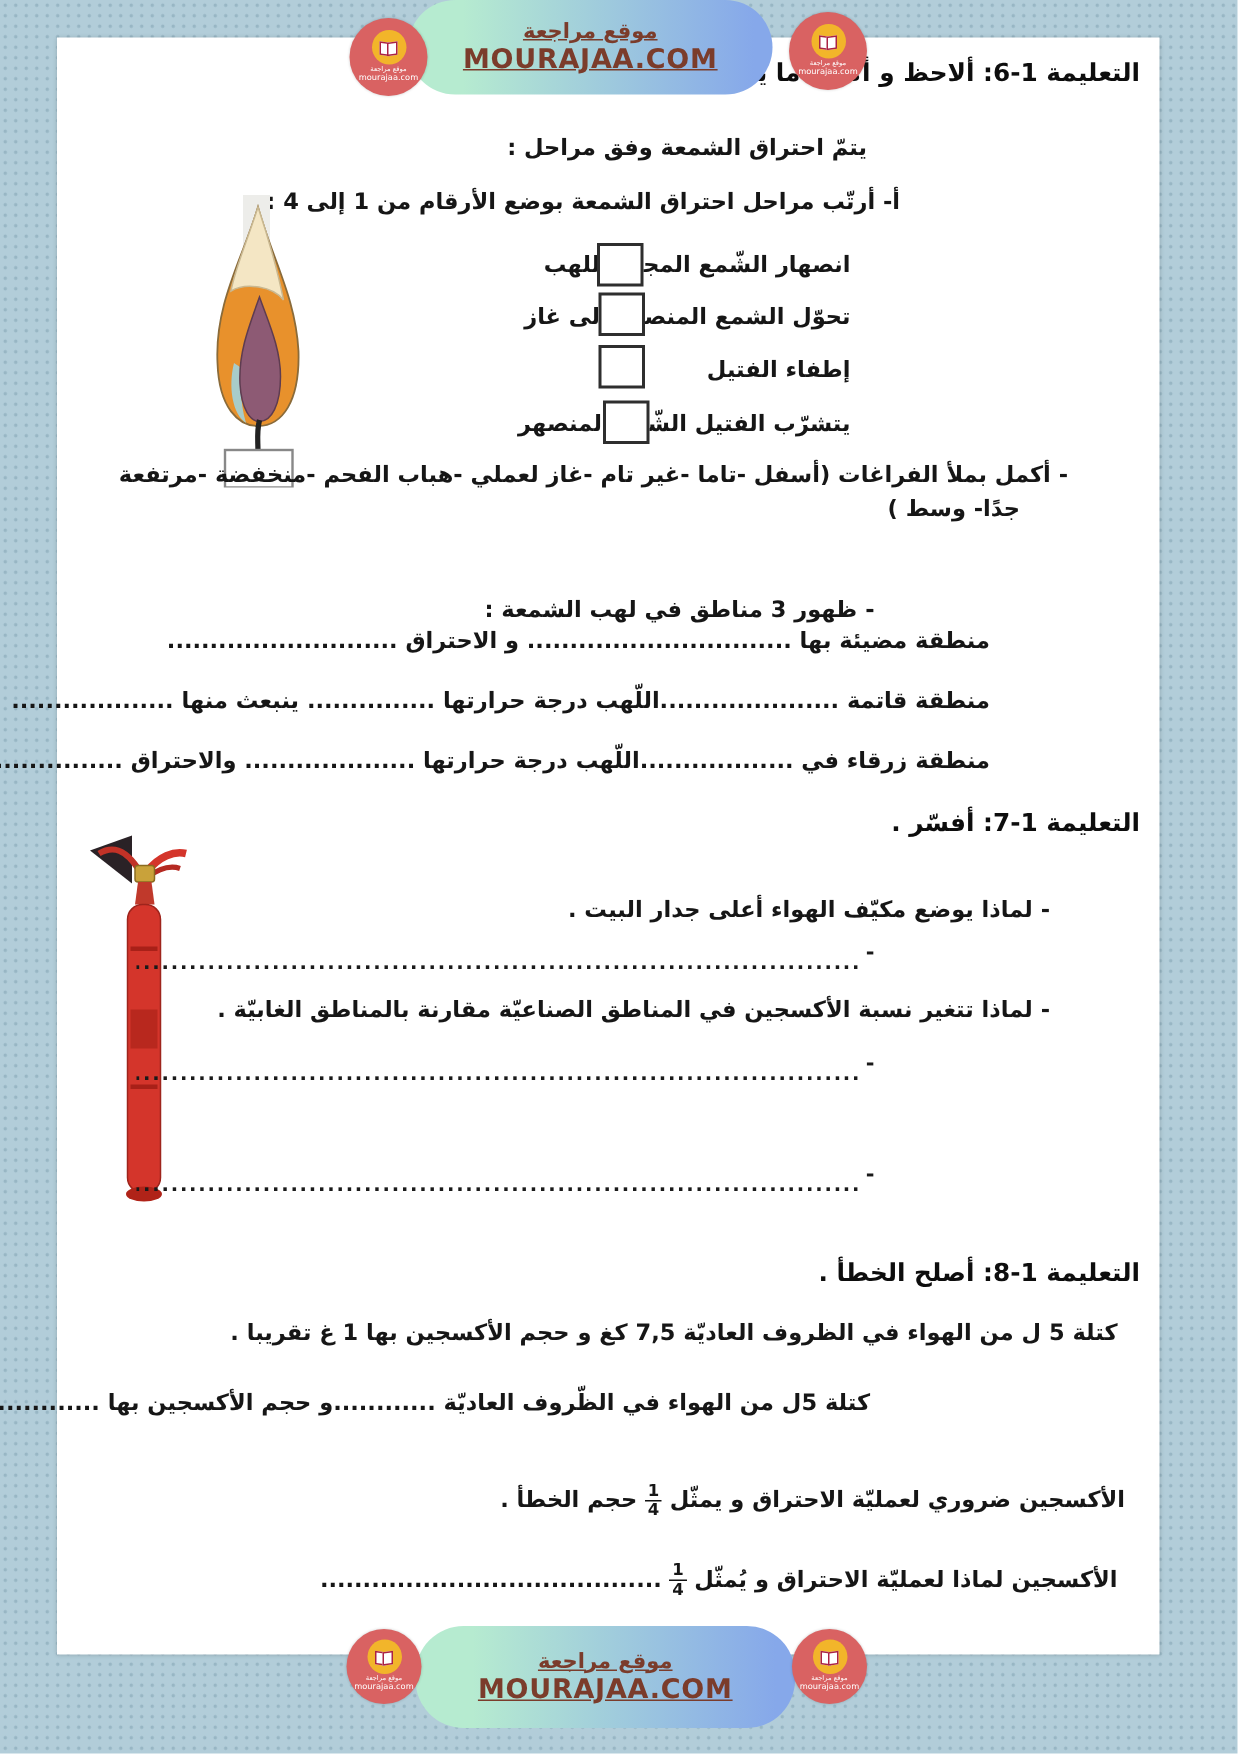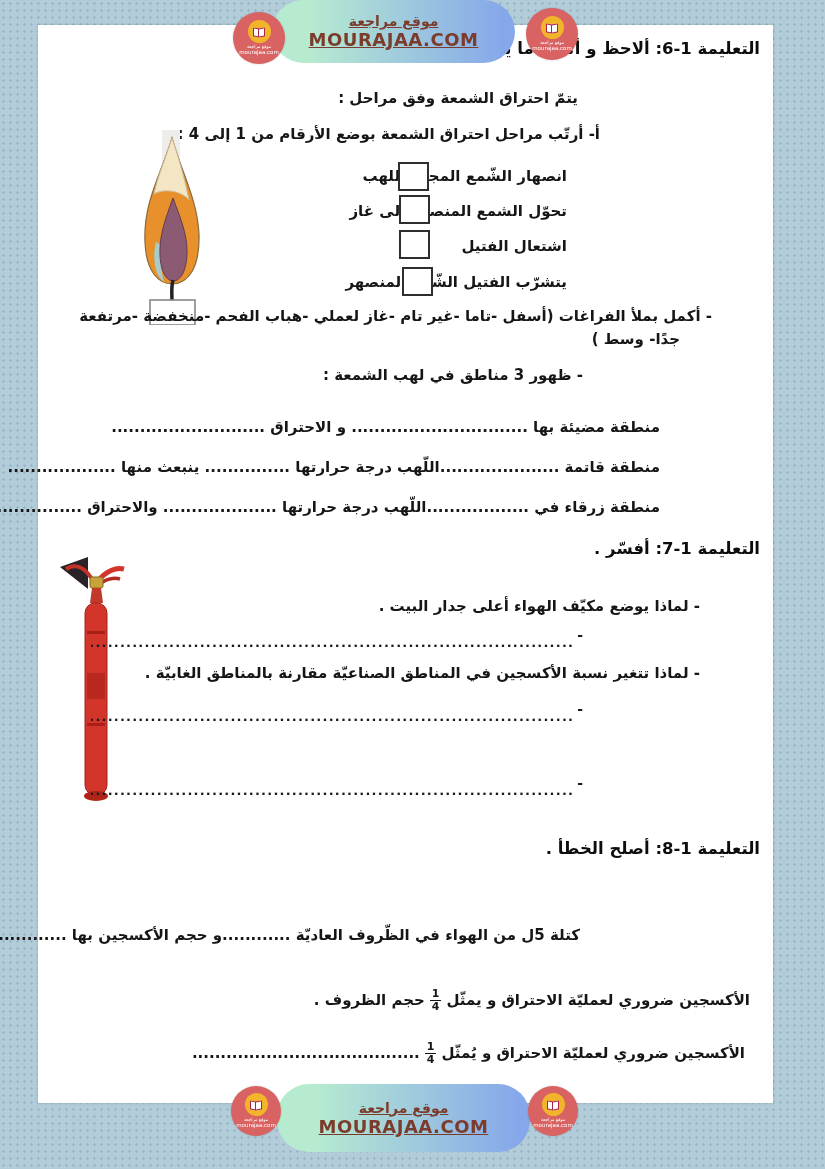--- a/index.html
+++ b/index.html
@@ -85,30 +85,30 @@
         <path d="M60,8 C53,30 45,48 42,64 C52,58 70,61 77,70 C72,45 66,26 60,8 Z" fill="#f4e6c4" stroke="#c9b891" stroke-width="1"></path>
         <path d="M44,112 C40,128 43,146 52,152 C48,138 48,124 50,116 Z" fill="#a8ccc9"></path>
         <path d="M61,68 C53,90 47,106 48,126 C49,143 55,151 61,151 C69,151 75,140 75,121 C75,102 67,85 61,68 Z" fill="#8d5a74" stroke="#5e3c50" stroke-width="1"></path>
         <path d="M61,150 C59,158 60,163 60,172" stroke="#222" stroke-width="3.5" fill="none"></path>
         <rect x="38" y="170" width="45" height="25" fill="#ffffff" stroke="#888" stroke-width="1.6"></rect>
       </svg>
     </div>
 
     <div class="line" style="top:141px;right:206px;">انصهار الشّمع المجاور للهب</div>
     <div class="line" style="top:176px;right:206px;">تحوّل الشمع المنصهر إلى غاز</div>
-    <div class="line" style="top:211px;right:206px;">اشتعال الفتيل</div>
+    <div class="line" style="top:211px;right:206px;">إطفاء الفتيل</div>
     <div class="line" style="top:247px;right:206px;">يتشرّب الفتيل الشّمع المنصهر</div>
     <div class="chk" style="left:360px;top:137px;"></div>
     <div class="chk" style="left:361px;top:170px;"></div>
     <div class="chk" style="left:361px;top:205px;"></div>
     <div class="chk" style="left:364px;top:242px;"></div>
 
     <div class="line" style="top:281px;right:61px;">- أكمل بملأ الفراغات (أسفل -تاما -غير تام -غاز لعملي -هباب الفحم -منخفضة -مرتفعة</div>
     <div class="line" style="top:304px;right:93px;">جدًا- وسط )</div>
-    <div class="line" style="top:340px;right:190px;">- ظهور 3 مناطق في لهب الشمعة :</div>
+    <div class="line" style="top:371px;right:190px;">- ظهور 3 مناطق في لهب الشمعة :</div>
     <div class="line" style="top:392px;right:113px;">منطقة مضيئة بها ............................... و الاحتراق ...........................</div>
     <div class="line" style="top:432px;right:113px;">منطقة قاتمة .....................اللّهب  درجة حرارتها ............... ينبعث منها ...................</div>
     <div class="line" style="top:472px;right:113px;">منطقة زرقاء في ..................اللّهب درجة حرارتها .................... والاحتراق ...............</div>
 
     <div class="line title" style="top:513px;right:13px;">التعليمة 1-7: أفسّر .</div>
 
     <div style="position:absolute;left:20px;top:528px;">
       <svg width="76" height="262" viewBox="0 0 76 262">
         <polygon points="2,14 30,4 30,36" fill="#2a2226"></polygon>
         <path d="M34,26 C26,14 18,10 8,16" stroke="#c23227" stroke-width="4" fill="none"></path>
@@ -126,31 +126,32 @@
 
     <div class="line" style="top:571px;right:73px;">- لماذا يوضع مكيّف الهواء أعلى جدار البيت .</div>
     <div class="ans" style="top:609px;"><span class="dash">-</span><span>.........................................................................................................................</span></div>
 
     <div class="line" style="top:638px;right:73px;margin-left:24px;">- لماذا تتغير نسبة الأكسجين في المناطق الصناعيّة مقارنة بالمناطق الغابيّة .</div>
     <div class="ans" style="top:683px;"><span class="dash">-</span><span>.........................................................................................................................</span></div>
 
     <div class="ans" style="top:757px;"><span class="dash">-</span><span>.........................................................................................................................</span></div>
 
     <div class="line title" style="top:801px;right:13px;margin-top:12px;">التعليمة 1-8: أصلح الخطأ .</div>
+    <div class="line" style="top:853px;right:28px;">كتلة 5 ل من الهواء في الظروف العاديّة 7,5 كغ و حجم الأكسجين بها 1 غ تقريبا .</div>
     <div class="line" style="top:900px;right:193px;">كتلة 5ل من الهواء في الظّروف العاديّة ............و حجم الأكسجين بها ....................</div>
 
     <div class="line" style="top:963px;right:23px;">
       <span>الأكسجين ضروري لعمليّة الاحتراق و يمثّل</span><span class="frac">
           <span class="num">1</span>
           <span class="den">4</span>
-        </span><span>حجم الظروف .</span>
+        </span><span>حجم الخطأ .</span>
     </div>
 
     <div class="line" style="top:1016px;right:28px;">
-      <span>الأكسجين ضروري لعمليّة الاحتراق و يُمثّل</span><span class="frac">
+      <span>الأكسجين لماذا لعمليّة الاحتراق و يُمثّل</span><span class="frac">
           <span class="num">1</span>
           <span class="den">4</span>
         </span><span>........................................</span>
     </div>
 
   </div>
 
   <div class="pill" style="left:272px;top:0px;width:243px;height:63px;">
     <a class="pill-ar">موقع مراجعة</a>
     <a class="pill-en">MOURAJAA.COM</a>

